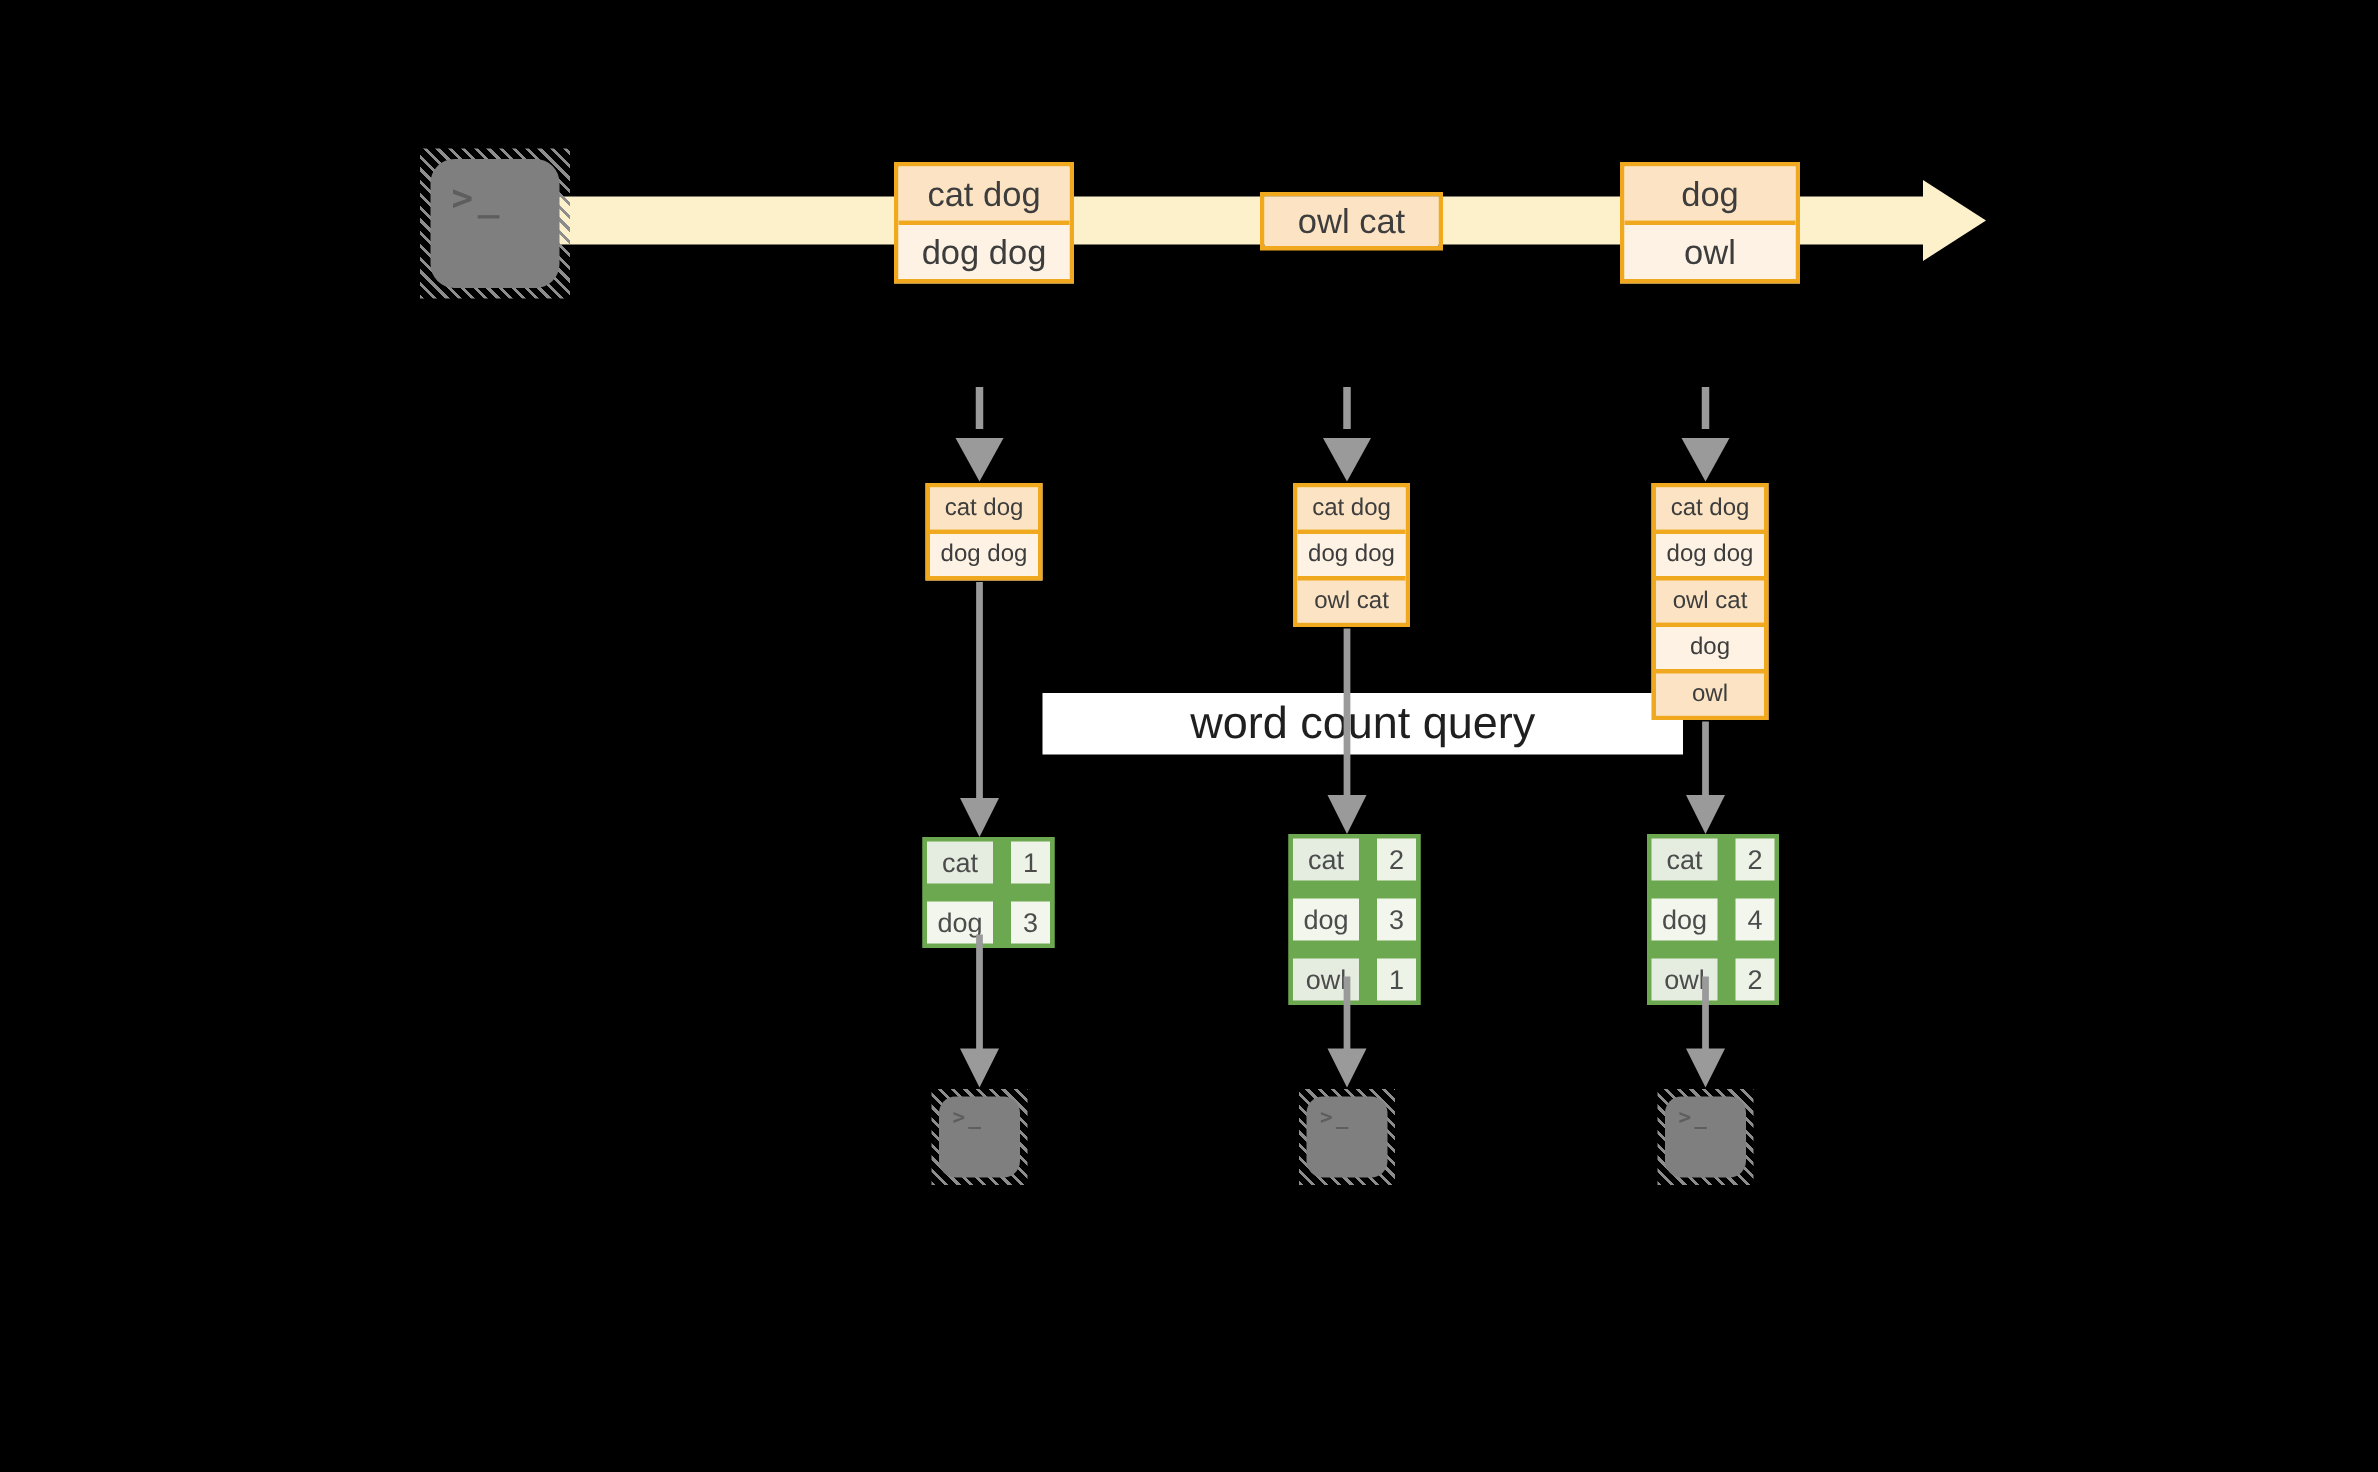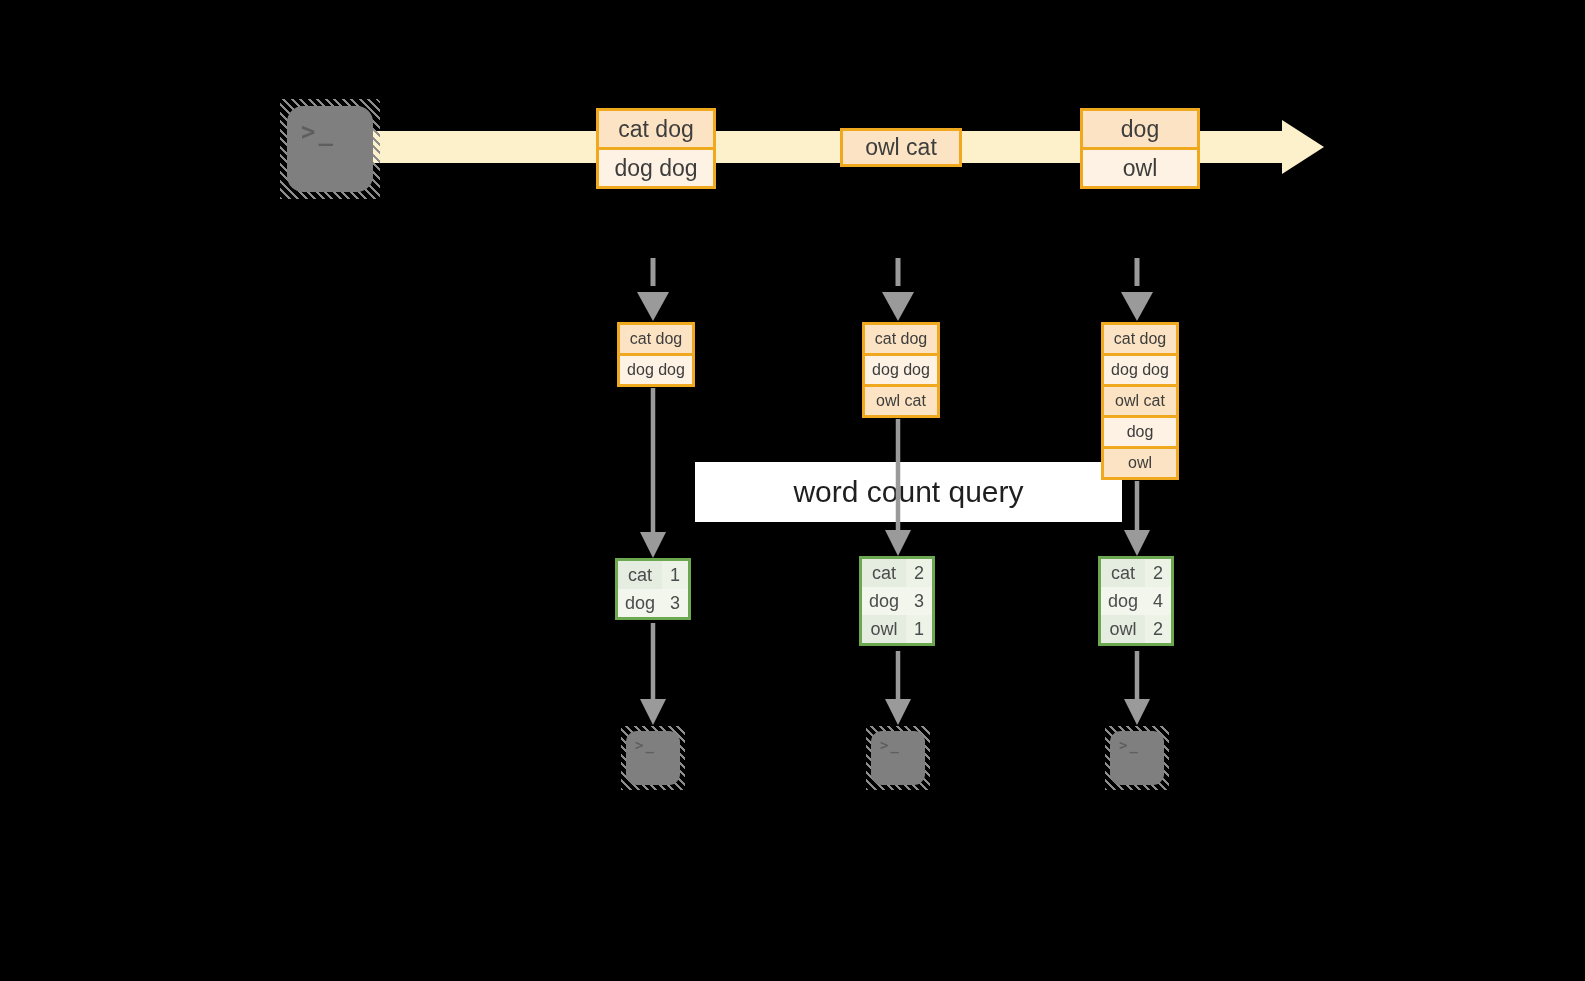--- a/index.html
+++ b/index.html
@@ -23,25 +23,25 @@
   .ebox{position:absolute;border:3px solid #f0a81e;z-index:3;background:#fdf2e3;}
   .erow{display:flex;align-items:center;justify-content:center;color:#3d3d3d;}
   .ebox .erow{height:36px;font-size:23px;}
   .ebox.single .erow{height:33px;}
   .sbox{position:absolute;width:72px;border:3px solid #f0a81e;z-index:3;background:#fdf2e3;}
   .sbox .erow{height:28px;font-size:16px;}
   .sep{border-top:3px solid #f0a81e;}
   .dark{background:#fbe3c3;}
   .light{background:#fdf2e3;text-align:center;}
   
-  .banner{position:absolute;left:695px;top:462px;width:427px;height:60px;background:#ffffff;z-index:2;
+  .banner{position:absolute;left:695px;top:462px;width:427px;height:41px;background:#ffffff;z-index:2;
     display:flex;align-items:center;justify-content:center;font-size:30px;color:#1f1f1f;}
   
   .gtable{position:absolute;border:3px solid #6ca84f;background:#6ca84f;display:grid;
-    grid-template-columns:44px 26px;gap:0;z-index:3;}
+    grid-template-columns:44px 26px;gap:12px;z-index:3;}
   .gcell{display:flex;align-items:center;justify-content:center;height:28px;font-size:18px;color:#4c4c4c;}
   .cd{background:#e5ece0;}   
   .cn{background:#edf3e6;}   
   .cl{background:#f2f6ec;}   
   
   .arrows{position:absolute;left:0;top:0;z-index:5;pointer-events:none;}
 </style>
 </head>
 <body>
 

